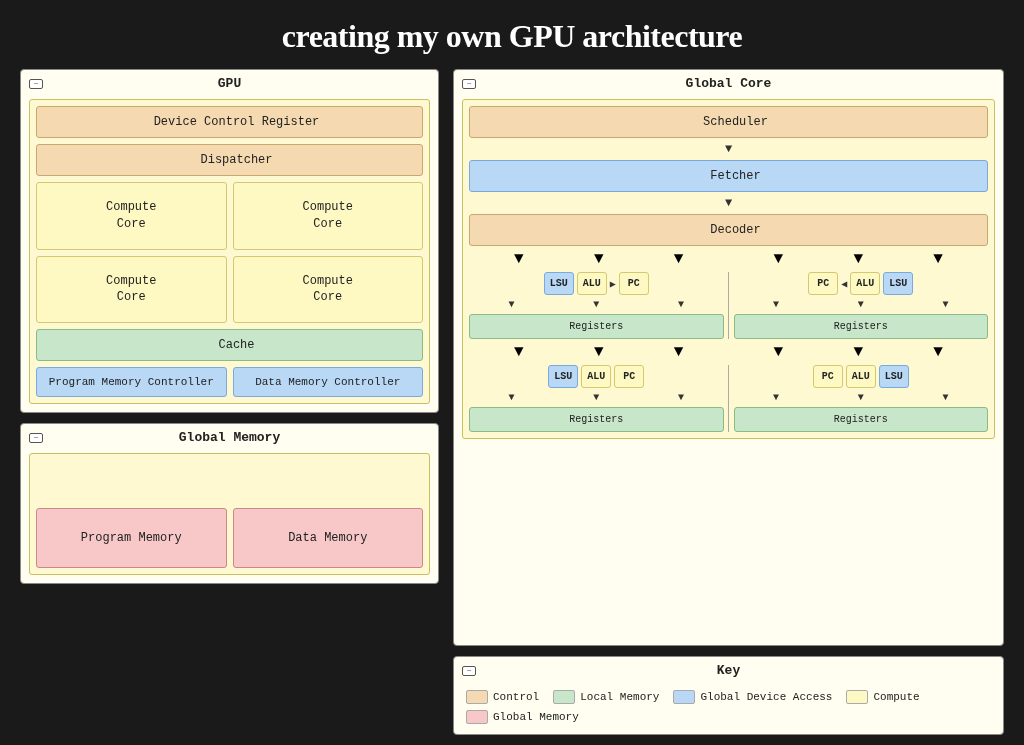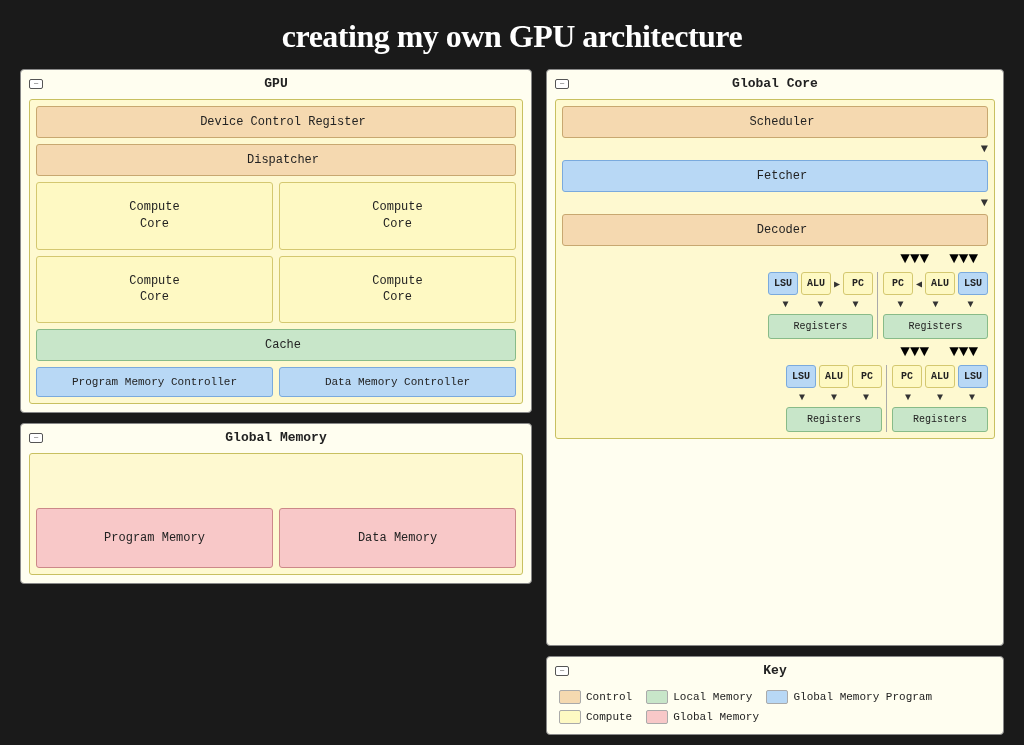--- a/index.html
+++ b/index.html
@@ -25,21 +25,21 @@
     .main-content {
       display: flex;
       gap: 14px;
       width: 100%;
       flex: 1;
     }
     .left-col {
       display: flex;
       flex-direction: column;
       gap: 10px;
-      width: 512px;
+      width: 419px;
       flex-shrink: 0;
     }
     .right-col {
       display: flex;
       flex-direction: column;
       gap: 10px;
       flex: 1;
     }
     
     .panel {
@@ -159,21 +159,20 @@
       background: #fffef0;
     }
     .cc-inner {
       background: #fef9d0;
       border: 1.5px solid #c8c060;
       border-radius: 3px;
       padding: 6px;
       display: flex;
       flex-direction: column;
       gap: 4px;
-      align-items: flex-end;
     }
     .arrow-down {
       text-align: center;
       font-size: 12px;
       color: #333;
       line-height: 1;
       margin: 1px 0;
     }
     .unit-group {
       display: flex;
@@ -412,21 +411,21 @@
         <div class="key-item">
           <div class="key-swatch" style="background:#f5d9b0;"></div>
           <span>Control</span>
         </div>
         <div class="key-item">
           <div class="key-swatch" style="background:#c8e6c9;"></div>
           <span>Local Memory</span>
         </div>
         <div class="key-item">
           <div class="key-swatch" style="background:#b8d8f5;"></div>
-          <span>Global Memory Program</span>
+          <span>Global Device Access</span>
         </div>
         <div class="key-item">
           <div class="key-swatch" style="background:#fef9c3;"></div>
           <span>Compute</span>
         </div>
         <div class="key-item">
           <div class="key-swatch" style="background:#f8c8c8;"></div>
           <span>Global Memory</span>
         </div>
       </div>

